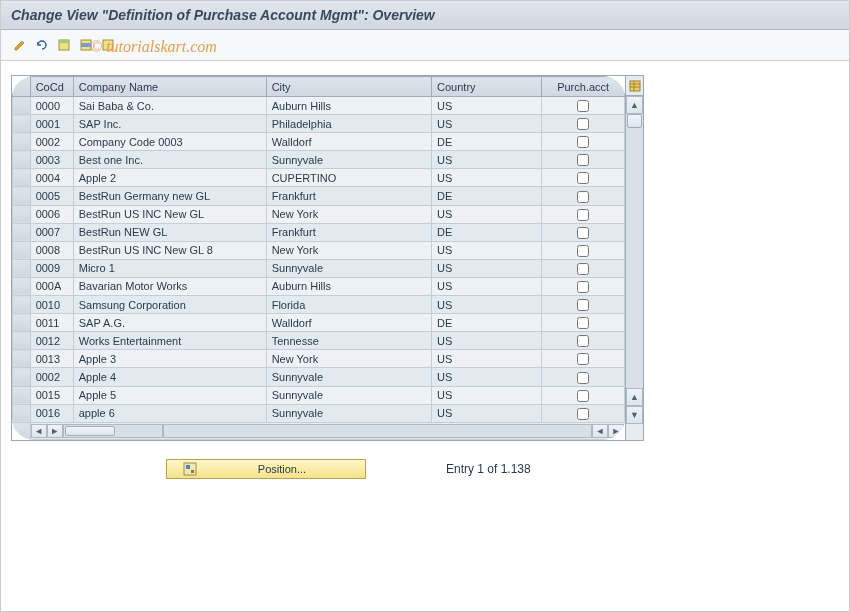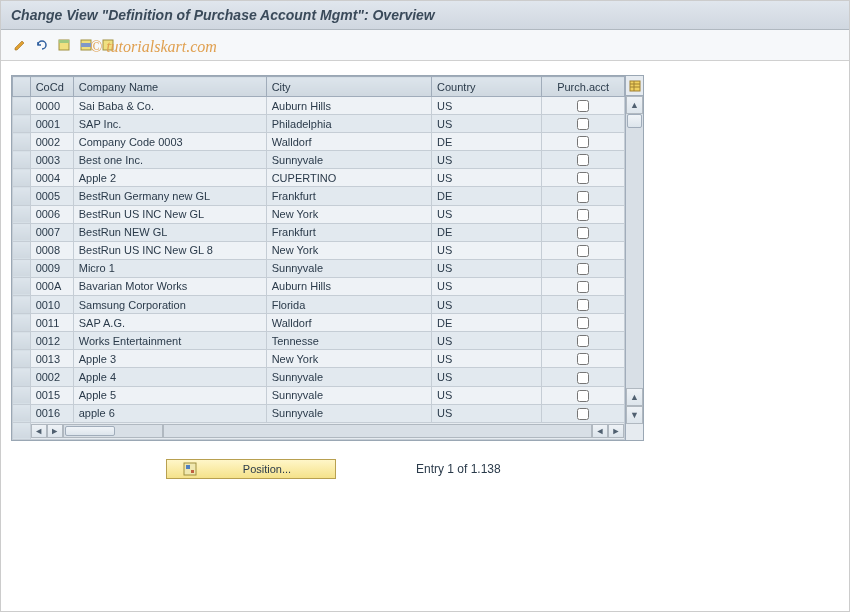--- a/index.html
+++ b/index.html
@@ -56,20 +56,21 @@
     .table-wrap {
       display: flex;
       border: 1px solid #9aa7b4;
       width: 633px;
       position: relative;
     }
     .table-scrollarea {
       flex: 1;
       max-height: 430px;
       overflow: hidden;
+      border-radius: 22px;
     }
     table {
       border-collapse: collapse;
       width: 100%;
     }
     th {
       background: linear-gradient(to bottom, #dde5ec 0%, #cfd8e0 100%);
       font-weight: normal;
       text-align: left;
       padding: 3px 5px;
@@ -181,21 +182,21 @@
       padding-left: 155px;
     }
     .position-btn {
       display: inline-flex;
       align-items: center;
       background: linear-gradient(to bottom, #fff6c8 0%, #f5e28a 100%);
       border: 1px solid #b8a050;
       padding: 2px 16px;
       cursor: pointer;
       gap: 18px;
-      width: 170px;
+      width: 200px;
     }
     .position-btn .icon {
       width: 14px;
       height: 14px;
       display: flex;
       align-items: center;
       justify-content: center;
     }
     .position-btn .label {
       flex: 1;

